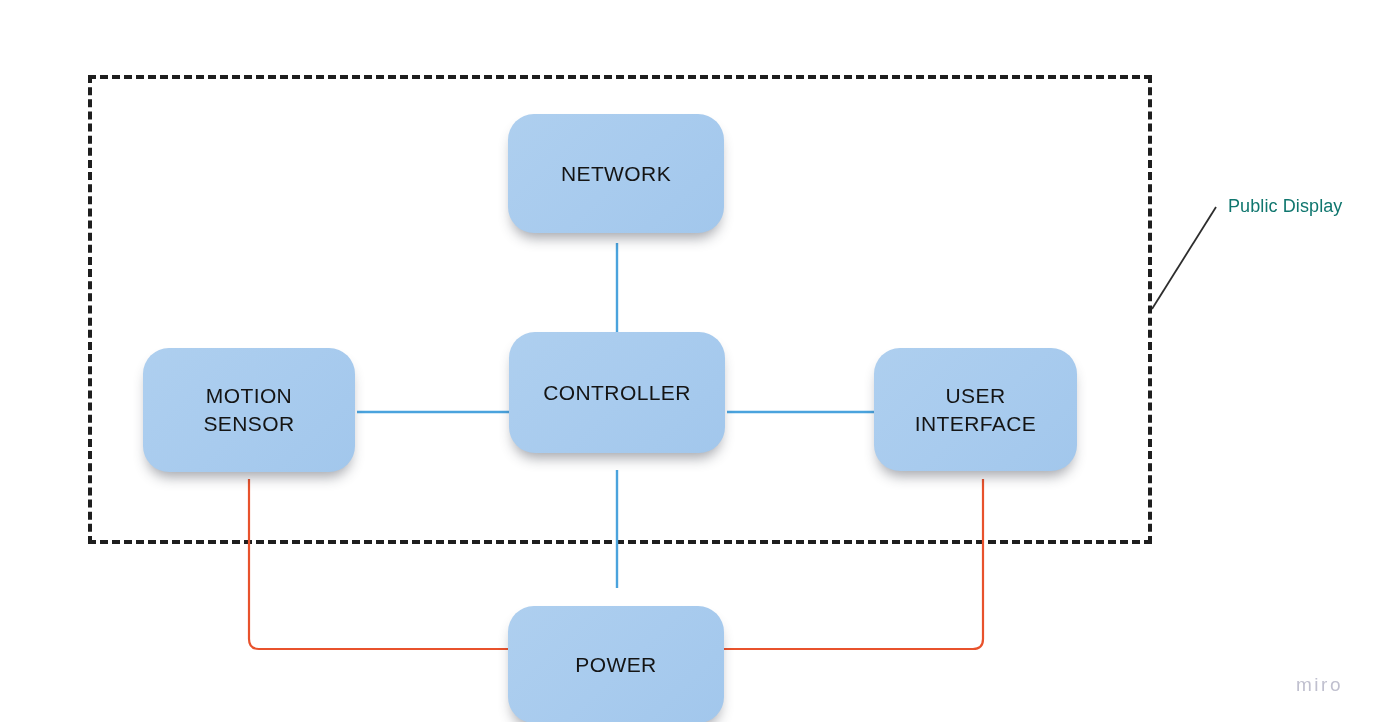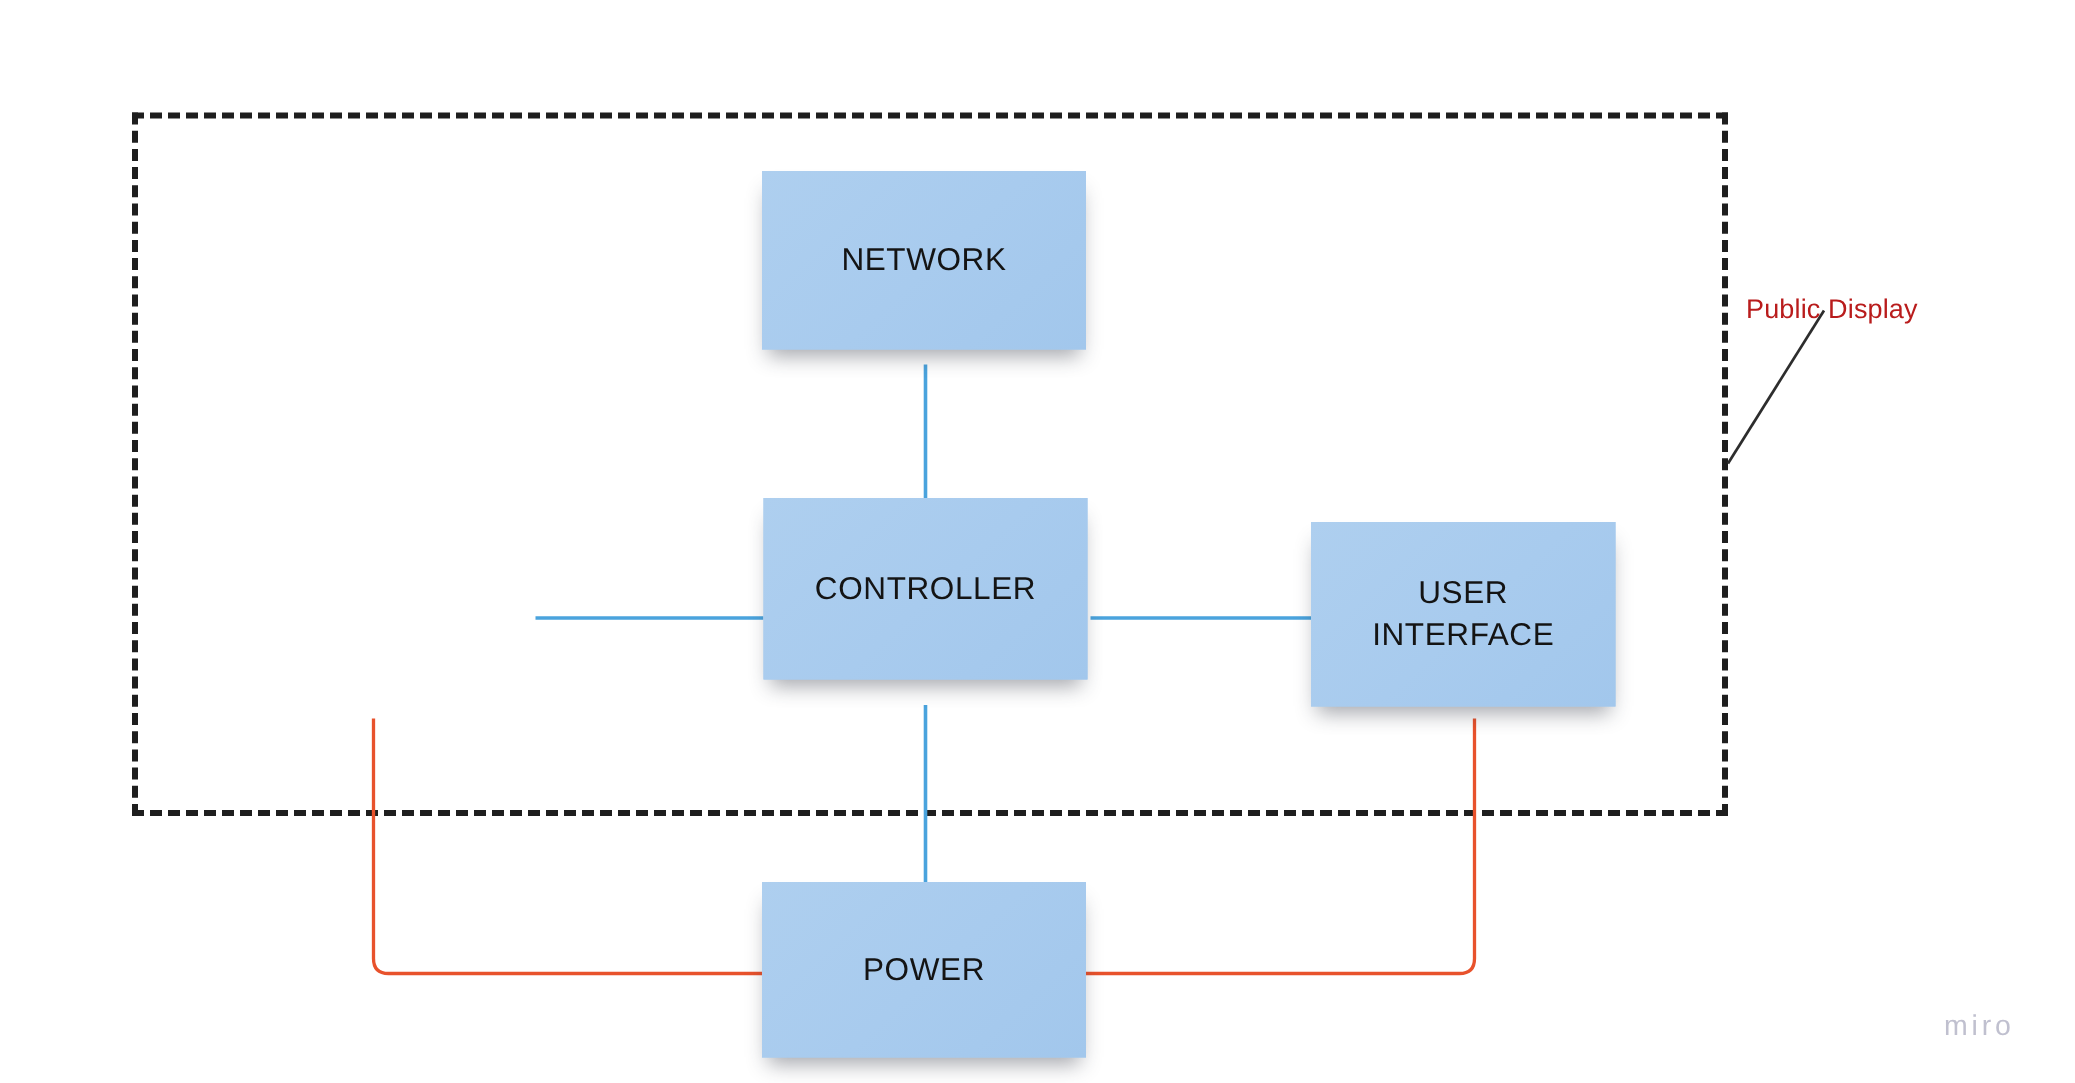--- a/index.html
+++ b/index.html
@@ -47,35 +47,36 @@
     align-items: center;
     justify-content: center;
     text-align: center;
     color: #141414;
     font-size: 21px;
     line-height: 1.33;
     letter-spacing: .4px;
     white-space: pre-line;
     box-shadow: 0 9px 13px -4px rgba(40,45,60,.42);
     background-image: linear-gradient(137deg, #aecfef 0%, #a8cbee 52%, #a2c7ec 100%);
+    border-radius: 26px;
   }
 
   .node-network   { left: 508px; top: 114px; width: 216px; height: 119px; }
   .node-motion    { left: 143px; top: 348px; width: 212px; height: 124px; }
   .node-controller{ left: 509px; top: 332px; width: 216px; height: 121px; }
   .node-ui        { left: 874px; top: 348px; width: 203px; height: 123px; }
-  .node-power     { left: 508px; top: 588px; width: 216px; height: 117px; }
+  .node-power     { left: 508px; top: 606px; width: 216px; height: 117px; }
 
   
   .annotation {
     position: absolute;
-    left: 1164px;
+    left: 1228px;
     top: 196px;
     font-size: 18px;
-    color: #b91c1c;
+    color: #0f766e;
     letter-spacing: .1px;
     white-space: nowrap;
   }
 
   
   .watermark {
     position: absolute;
     right: 40px;
     bottom: 26px;
     font-size: 19px;
@@ -103,20 +104,22 @@
 
     <path d="M 249 479 L 249 639 Q 249 649 259 649 L 508 649" fill="none" stroke="#e8522c" stroke-width="2.2"></path>
 
     <path d="M 983 479 L 983 639 Q 983 649 973 649 L 724 649" fill="none" stroke="#e8522c" stroke-width="2.2"></path>
 
     <line x1="1152" y1="309" x2="1216" y2="207" stroke="#2d2d2d" stroke-width="1.8"></line>
   </svg>
 
   <div class="node node-network">NETWORK</div>
 
+  <div class="node node-motion">MOTION
+SENSOR</div>
 
   <div class="node node-controller">CONTROLLER</div>
 
   <div class="node node-ui">USER
 INTERFACE</div>
 
   <div class="node node-power">POWER</div>
 
   <div class="annotation">Public Display</div>
 

